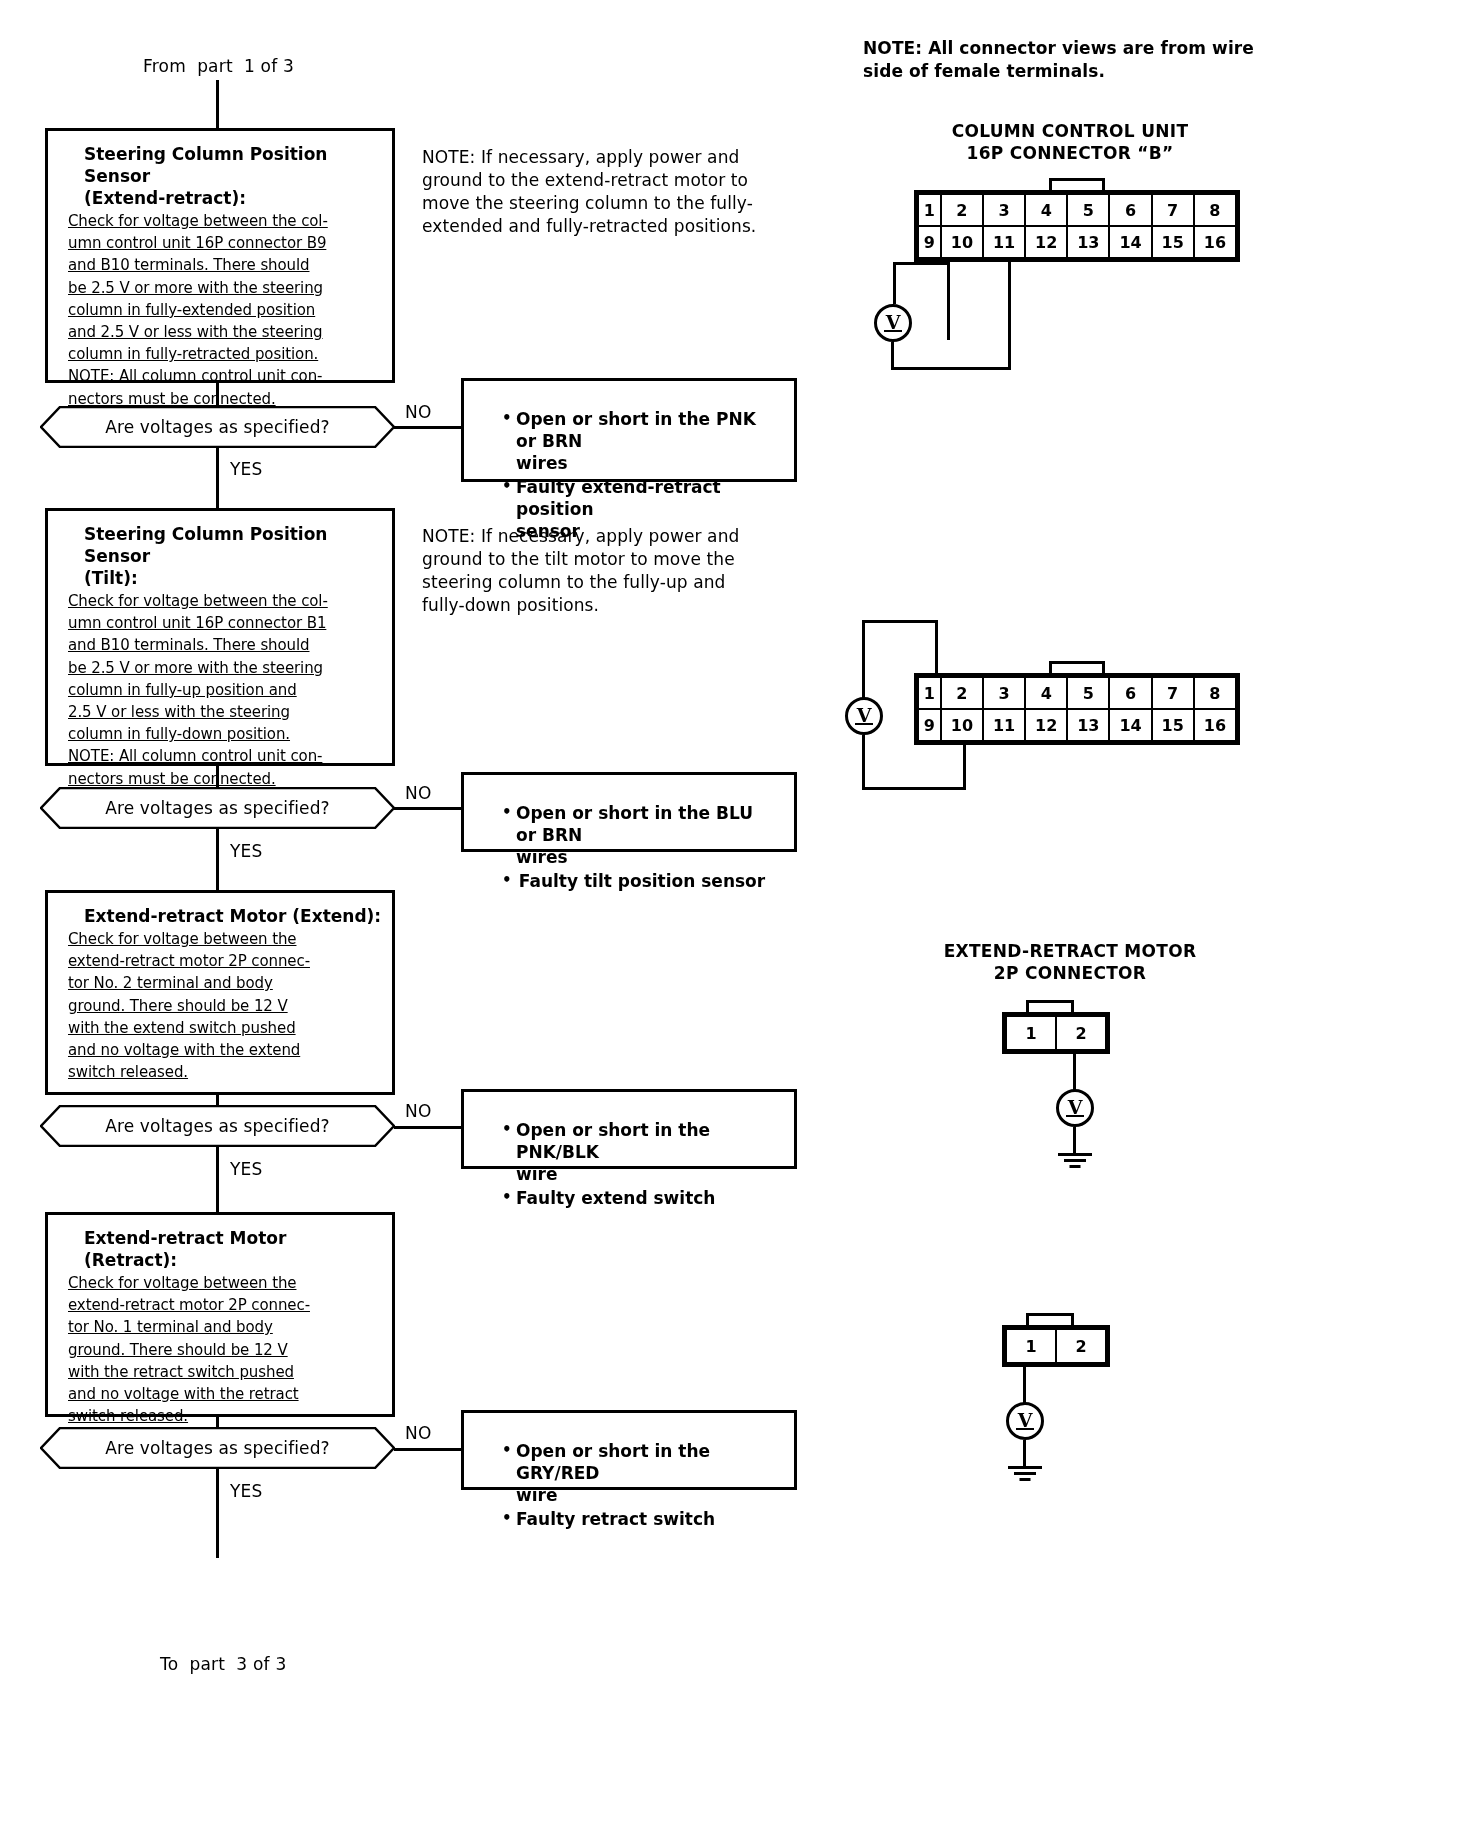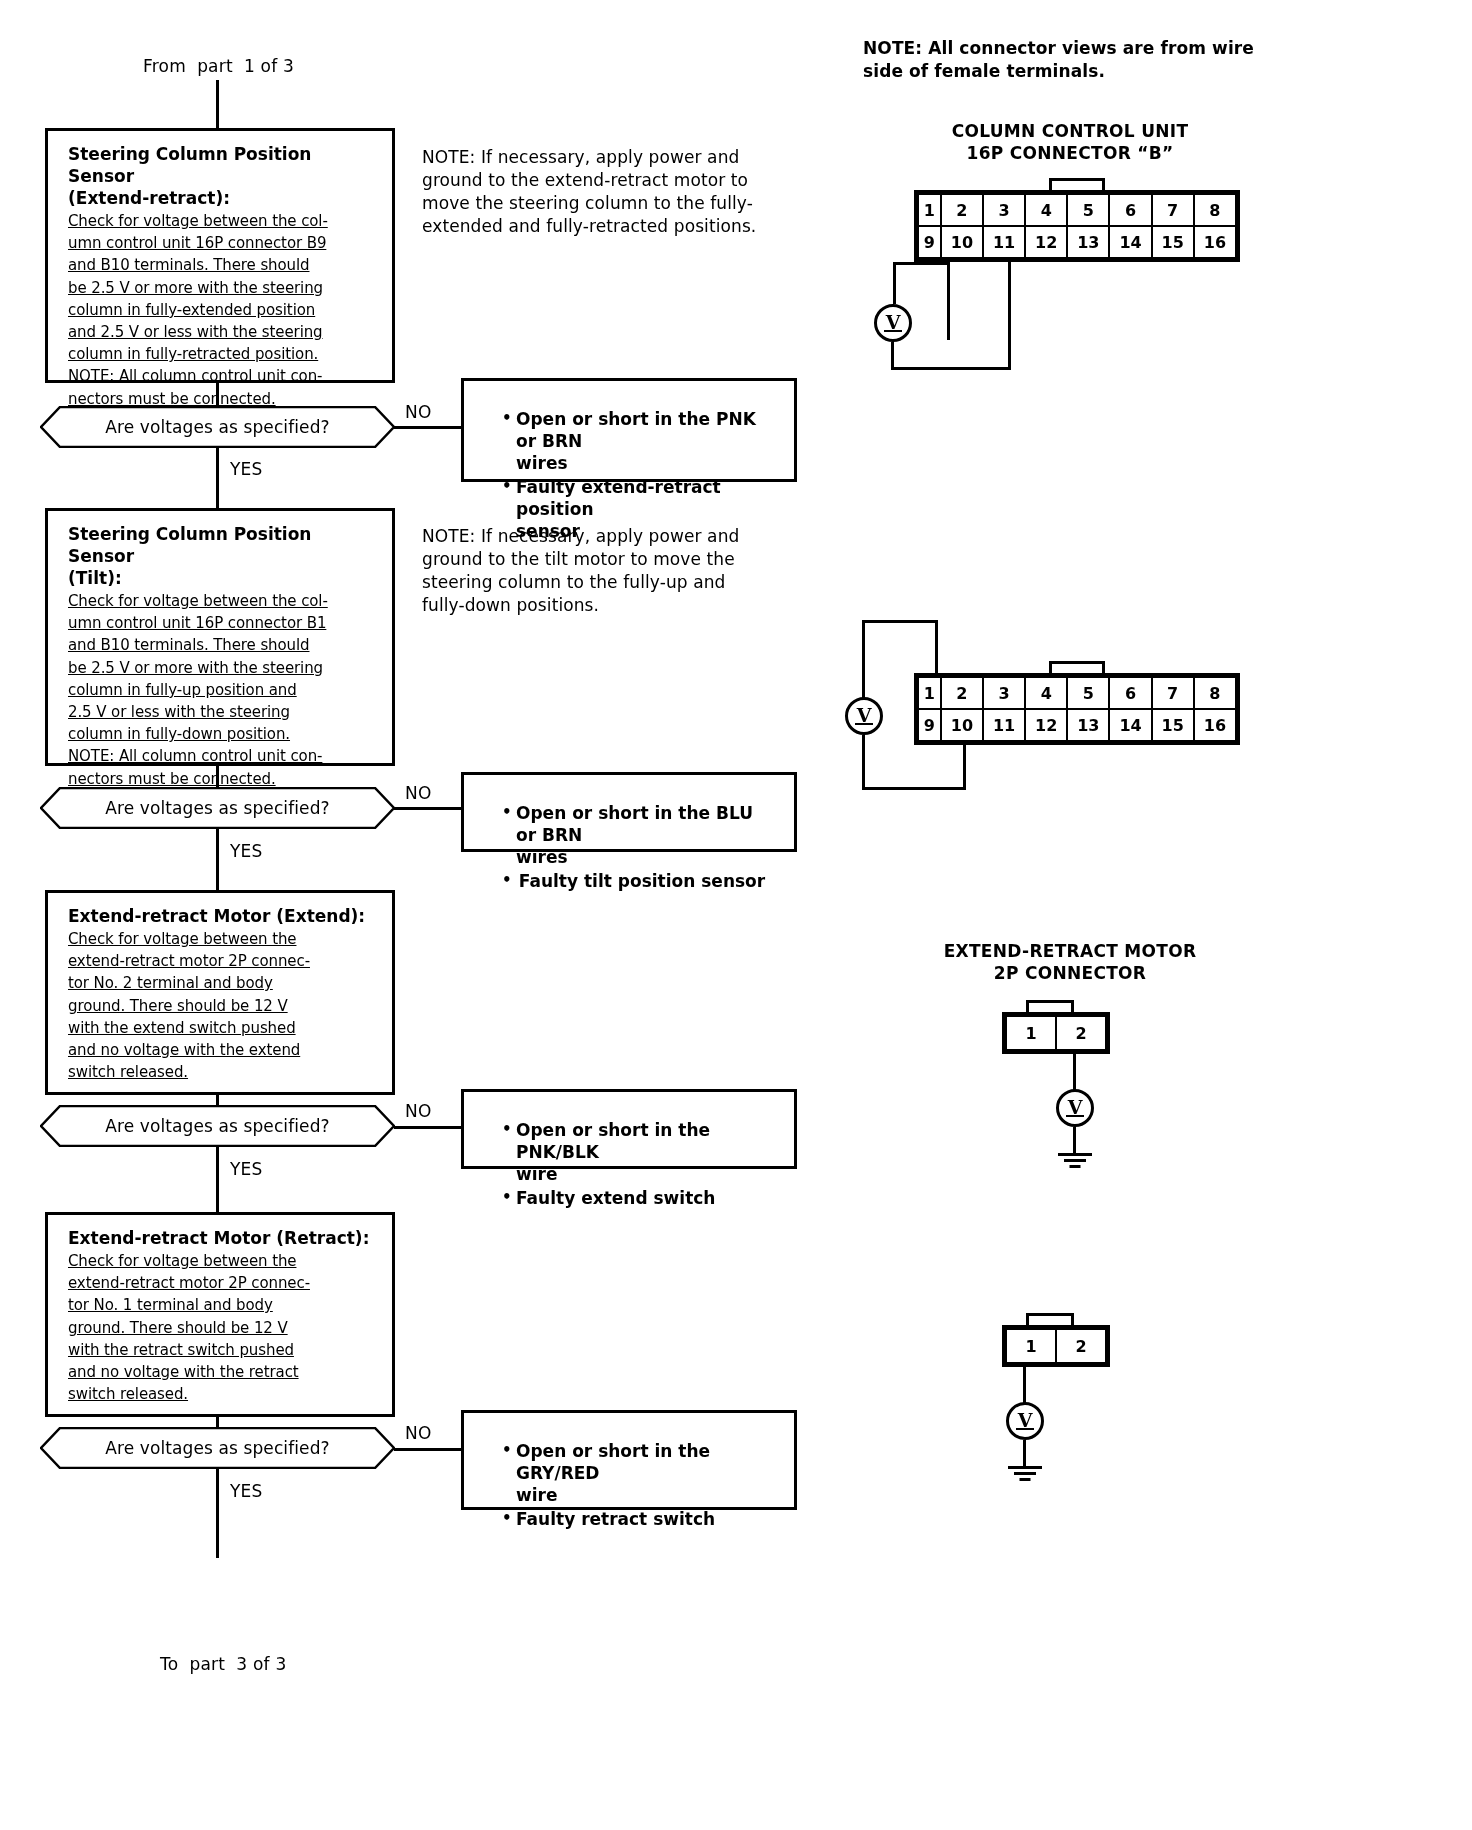--- a/index.html
+++ b/index.html
@@ -10,21 +10,21 @@
   }
   .abs{position:absolute;}
   
   .lbl{font-size:17px;letter-spacing:.2px;white-space:pre;}
   .note{font-size:17px;line-height:23px;letter-spacing:.1px;}
   
   .pbox{
     border:3px solid #000;background:#fff;box-sizing:border-box;
     padding:12px 10px 10px 20px;
   }
-  .pbox .title{font-weight:bold;font-size:17px;line-height:22px;margin-bottom:1px;}
+  .pbox .title{font-weight:bold;font-size:17px;line-height:22px;margin-bottom:1px;margin-left:16px;}
   .pbox .body{font-size:15px;line-height:22.2px;letter-spacing:-0.1px;text-decoration:underline;}
   
   .fbox{
     border:3px solid #000;background:#fff;box-sizing:border-box;
     padding:11px 10px 11px 22px;font-weight:bold;font-size:17px;line-height:22px;
   }
   .fbox ul{margin:16px;padding:0;list-style:none;}
   .fbox li{position:relative;padding-left:14px;margin-bottom:2px;}
   .fbox li:before{content:"•";position:absolute;left:0;top:-1px;font-size:15px;}
   
@@ -205,21 +205,21 @@
 <div class="dec" style="left:40px;top:1427px;width:355px;height:42px;">
   <svg width="355" height="42" viewBox="0 0 355 42">
     <polygon points="20,1 335,1 354,21 335,41 20,41 1,21" fill="#fff" stroke="#000" stroke-width="2.5"></polygon>
   </svg>
   <div class="dtext">Are voltages as specified?</div>
 </div>
 
 <div class="abs hline" style="left:394px;top:1448px;width:68px;"></div>
 <div class="abs lbl" style="left:405px;top:1423px;">NO</div>
 
-<div class="abs fbox" style="left:461px;top:1410px;width:336px;height:100px;">
+<div class="abs fbox" style="left:461px;top:1410px;width:336px;height:80px;">
   <ul>
     <li style="white-space:pre-line;">Open or short in the GRY/RED
 wire</li>
     <li style="white-space:pre-line;">Faulty retract switch</li>
   </ul>
 </div>
 
 <div class="abs vline" style="left:216px;top:1468px;height:90px;"></div>
 <div class="abs lbl" style="left:230px;top:1481px;">YES</div>
 

